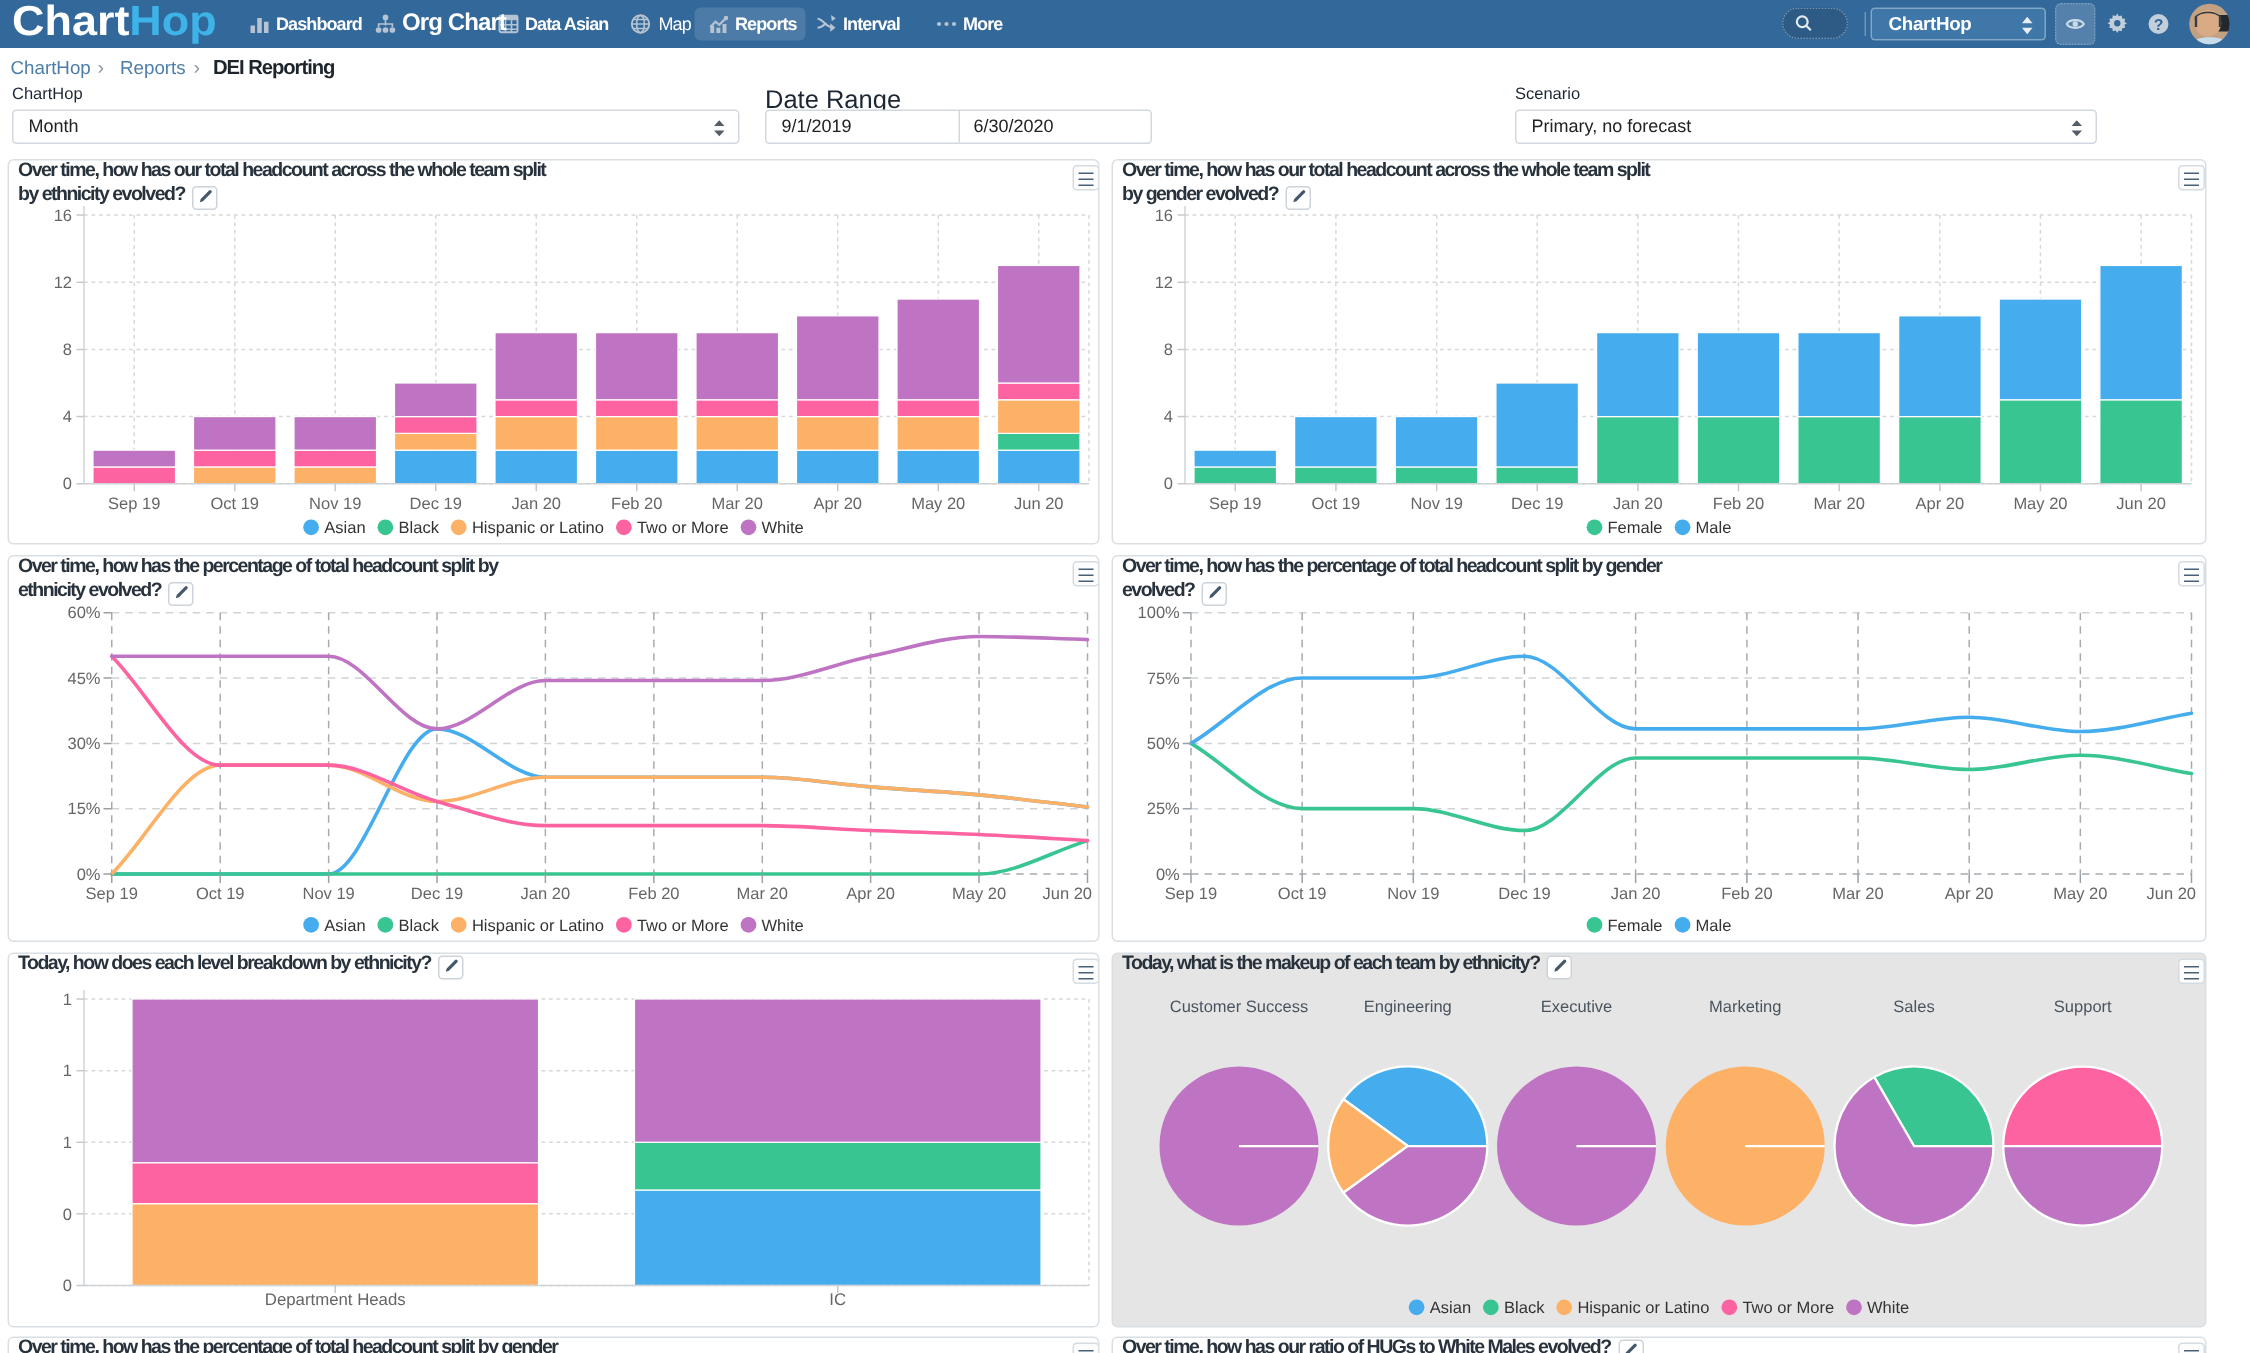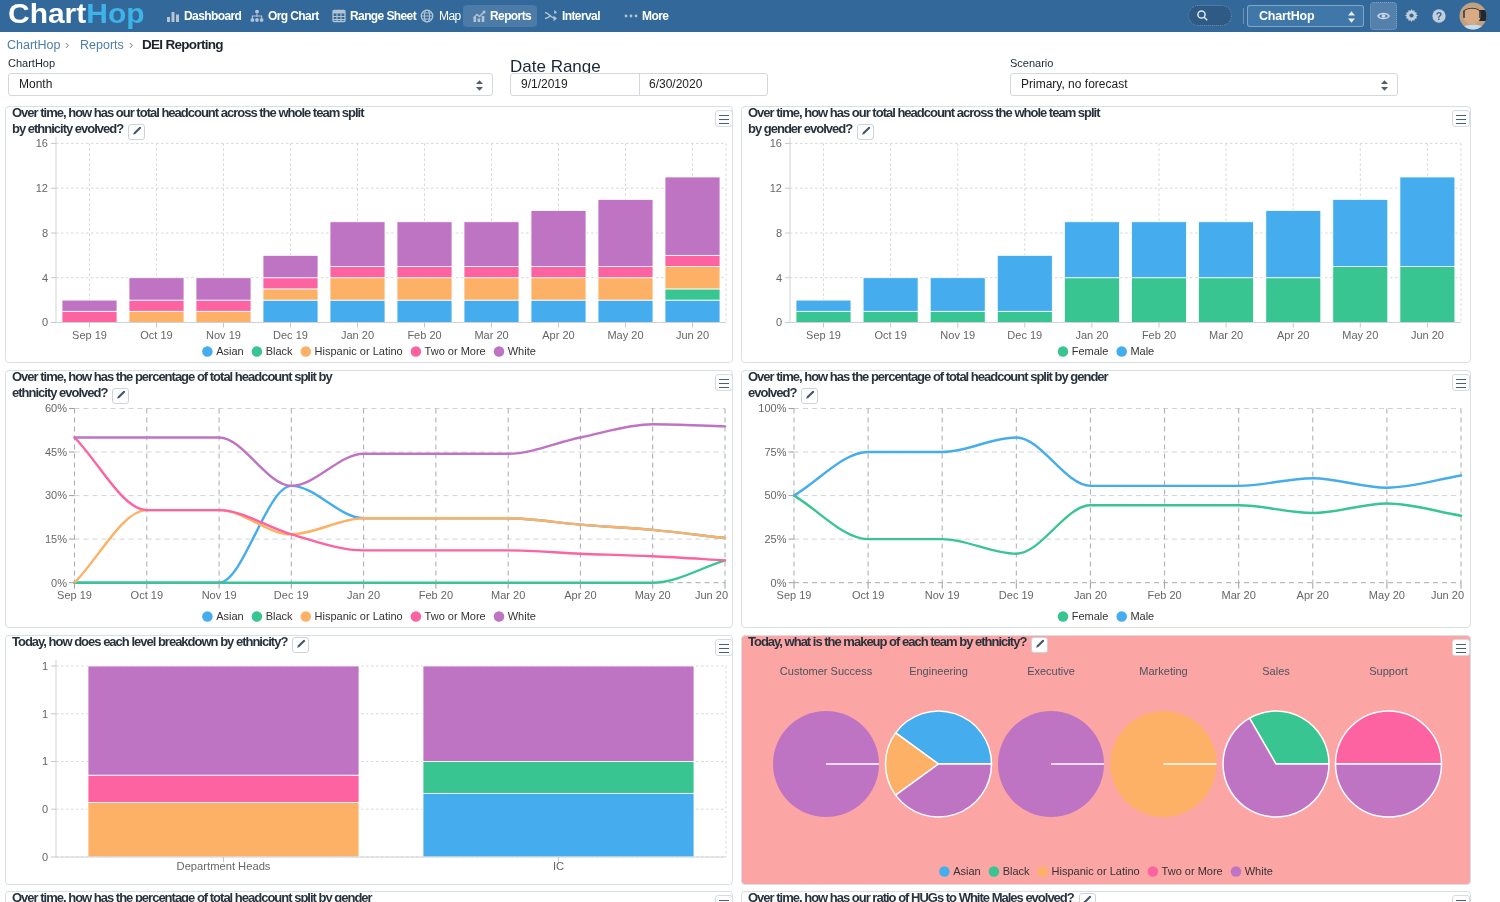--- a/index.html
+++ b/index.html
@@ -37,22 +37,22 @@
         <path d="M1 3.5 C5 3.5 6 9.5 12 9.5 M1 9.5 C4 9.5 5.5 7.5 7 6.3" stroke="#b5c3d2" stroke-width="1.4" fill="none"></path>
         <path d="M9.5 6.5 L13 9.5 L9.5 12.2 Z" fill="#b5c3d2"></path>
         <path d="M10 1 L13.2 3.2 L10.5 5.2" fill="#b5c3d2"></path>
       </svg>
       <svg style="position:absolute;left:624px;top:9px" width="14" height="14" viewBox="0 0 14 14">
         <circle cx="2" cy="7" r="1.4" fill="#b5c3d2"></circle>
         <circle cx="7" cy="7" r="1.4" fill="#b5c3d2"></circle>
         <circle cx="12" cy="7" r="1.4" fill="#b5c3d2"></circle>
       </svg>
       <div style="position:absolute;left:184px;top:0;height:32px;line-height:32px;color:#fff;font-size:12px;font-weight:bold;letter-spacing:-0.6px">Dashboard</div>
-      <div style="position:absolute;left:268px;top:0;height:32px;line-height:32px;color:#fff;font-size:12px;font-weight:bold;letter-spacing:-0.6px">Org Chart</div>
-      <div style="position:absolute;left:350px;top:0;height:32px;line-height:32px;color:#fff;font-size:12px;font-weight:bold;letter-spacing:-0.6px">Range Sheet</div>
+      <div style="position:absolute;left:268px;top:0;height:32px;line-height:32px;color:#fff;font-size:16px;font-weight:bold;letter-spacing:-0.6px">Org Chart</div>
+      <div style="position:absolute;left:350px;top:0;height:32px;line-height:32px;color:#fff;font-size:12px;font-weight:bold;letter-spacing:-0.6px">Data Asian</div>
       <div style="position:absolute;left:439px;top:0;height:32px;line-height:32px;color:#fff;font-size:12px;font-weight:normal;letter-spacing:-0.6px">Map</div>
       <div style="position:absolute;left:490px;top:0;height:32px;line-height:32px;color:#fff;font-size:12px;font-weight:bold;letter-spacing:-0.6px">Reports</div>
       <div style="position:absolute;left:562px;top:0;height:32px;line-height:32px;color:#fff;font-size:12px;font-weight:bold;letter-spacing:-0.6px">Interval</div>
       <div style="position:absolute;left:642px;top:0;height:32px;line-height:32px;color:#fff;font-size:12px;font-weight:bold;letter-spacing:-0.6px">More</div>
       <div style="position:absolute;left:1188px;top:5px;width:44px;height:21px;background:#2d5b86;border:1px dotted rgba(255,255,255,0.35);border-radius:11px"></div>
       <svg style="position:absolute;left:1196px;top:9px" width="13" height="13" viewBox="0 0 13 13">
         <circle cx="5.5" cy="5.5" r="3.6" fill="none" stroke="#dfe9f2" stroke-width="1.5"></circle>
         <line x1="8.2" y1="8.2" x2="11.2" y2="11.2" stroke="#dfe9f2" stroke-width="1.5"></line>
       </svg>
       <div style="position:absolute;left:1243px;top:8px;width:1px;height:16px;background:rgba(255,255,255,0.3)"></div>
@@ -468,21 +468,21 @@
         <line x1="46.0" y1="78.8" x2="51.0" y2="78.8" stroke="#c4c9ce" stroke-width="1"></line>
         <text x="43.0" y="82.5" font-size="11" fill="#666666" text-anchor="end">1</text>
         <line x1="46.0" y1="31.0" x2="51.0" y2="31.0" stroke="#c4c9ce" stroke-width="1"></line>
         <text x="43.0" y="34.8" font-size="11" fill="#666666" text-anchor="end">1</text>
         <line x1="218.5" y1="222.0" x2="218.5" y2="227.0" stroke="#c4c9ce" stroke-width="1"></line>
         <text x="218.5" y="235.0" font-size="11.2" fill="#666666" text-anchor="middle">Department Heads</text>
         <line x1="553.5" y1="222.0" x2="553.5" y2="227.0" stroke="#c4c9ce" stroke-width="1"></line>
         <text x="553.5" y="235.0" font-size="11.2" fill="#666666" text-anchor="middle">IC</text>
       </svg>
     </div>
-    <div style="position:absolute;left:741px;top:635px;width:730px;height:250px;background:#fca5a5;border:1px solid #dadfe4;border-radius:4px;box-sizing:border-box;overflow:hidden">
+    <div style="position:absolute;left:741px;top:635px;width:730px;height:250px;background:#e5e5e5;border:1px solid #dadfe4;border-radius:4px;box-sizing:border-box;overflow:hidden">
       <div style="position:absolute;left:6px;top:-2px;font-size:13px;font-weight:bold;color:#28323c;line-height:16.3px;letter-spacing:-1px">Today, what is the makeup of each team by ethnicity?<span style="display:inline-block;vertical-align:-3px;width:17px;height:16px;border:1px solid #ccd3da;border-radius:3px;background:#fff;text-align:center;line-height:13px;margin-left:5px;box-sizing:border-box;letter-spacing:0"><svg width="10" height="10" viewBox="0 0 10 10">
             <path d="M1.2 8.8 L1.8 6.6 L7.4 1.0 a0.9 0.9 0 0 1 1.3 0 L8.9 1.2 a0.9 0.9 0 0 1 0 1.3 L3.3 8.1 Z" fill="#44576b"></path>
           </svg></span></div>
       <div style="position:absolute;left:710px;top:3px;width:18px;height:17px;border:1px solid #d5dbe0;border-radius:3px;background:#fdfdfe;box-sizing:border-box">
         <div style="position:absolute;left:3px;right:3px;top:3.5px;height:1.6px;background:#4a6078"></div>
         <div style="position:absolute;left:3px;right:3px;top:7.5px;height:1.6px;background:#4a6078"></div>
         <div style="position:absolute;left:3px;right:3px;top:11.5px;height:1.6px;background:#4a6078"></div>
       </div>
       <svg width="730" height="250" style="position:absolute;left:-1px;top:-1px" xmlns="http://www.w3.org/2000/svg">
         <text x="85.0" y="39.5" font-size="11" fill="#4a545e" text-anchor="middle">Customer Success</text>

